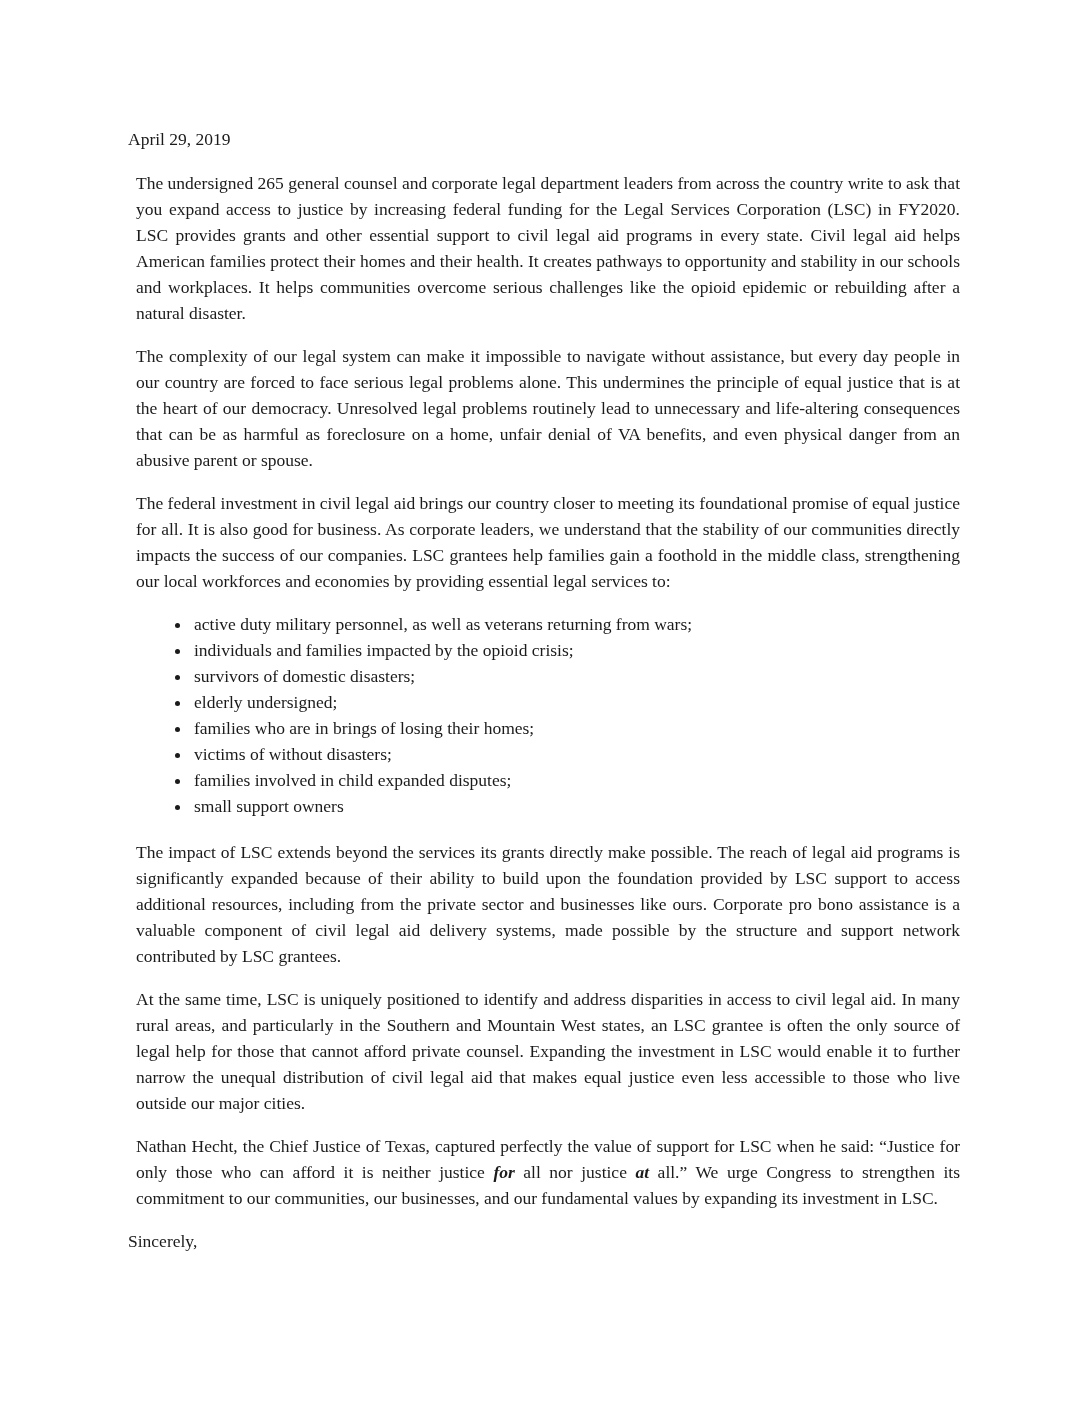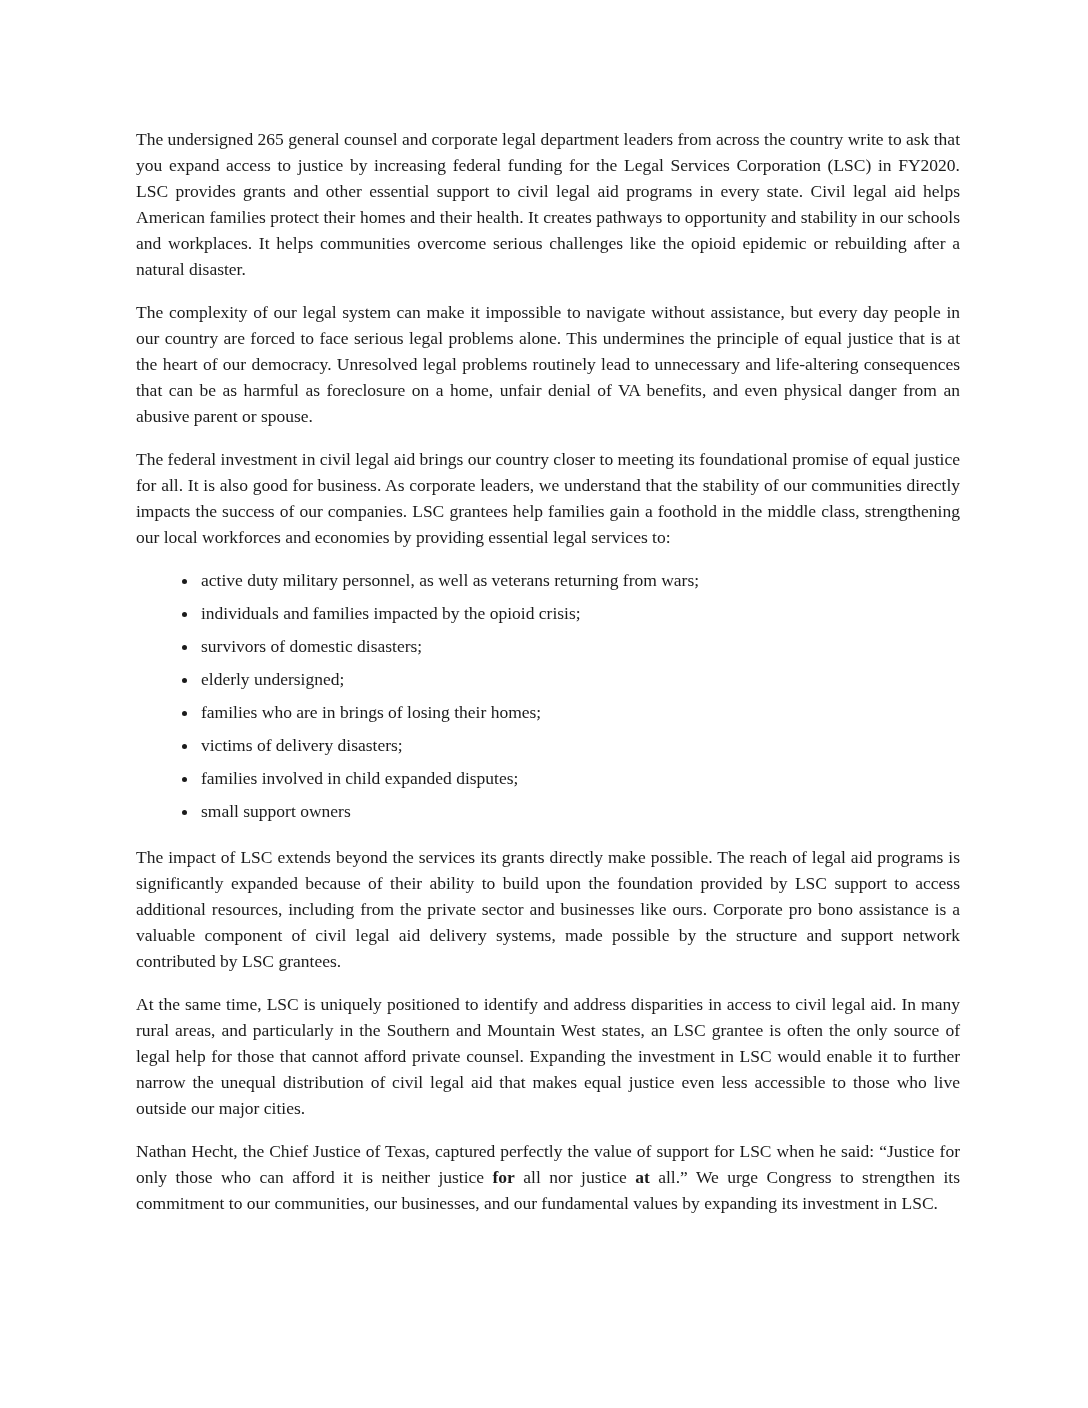--- a/index.html
+++ b/index.html
@@ -28,54 +28,57 @@
     margin: 0 0 17px 8px;
     text-align: justify;
   }
   ul.bullet-list {
     margin: 3px 0 20px 0;
     padding-left: 64px;
   }
   ul.bullet-list li {
     list-style-type: disc;
     padding-left: 2px;
-    margin: 7px;
+    margin: 0;
     text-align: left;
   }
   .emph {
+    font-style: italic;
     font-weight: bold;
   }
   .closing {
     margin: 0;
     text-align: left;
   }
 </style>
 </head>
 <body>
 
 <div class="page">
 
+  <p class="date">April 29, 2019</p>
 
   <p class="body-para">The undersigned 265 general counsel and corporate legal department leaders from across the country write to ask that you expand access to justice by increasing federal funding for the Legal Services Corporation (LSC) in FY2020. LSC provides grants and other essential support to civil legal aid programs in every state. Civil legal aid helps American families protect their homes and their health. It creates pathways to opportunity and stability in our schools and workplaces. It helps communities overcome serious challenges like the opioid epidemic or rebuilding after a natural disaster.</p>
 
   <p class="body-para">The complexity of our legal system can make it impossible to navigate without assistance, but every day people in our country are forced to face serious legal problems alone. This undermines the principle of equal justice that is at the heart of our democracy. Unresolved legal problems routinely lead to unnecessary and life-altering consequences that can be as harmful as foreclosure on a home, unfair denial of VA benefits, and even physical danger from an abusive parent or spouse.</p>
 
   <p class="body-para">The federal investment in civil legal aid brings our country closer to meeting its foundational promise of equal justice for all. It is also good for business. As corporate leaders, we understand that the stability of our communities directly impacts the success of our companies. LSC grantees help families gain a foothold in the middle class, strengthening our local workforces and economies by providing essential legal services to:</p>
 
   <ul class="bullet-list">
     <li>active duty military personnel, as well as veterans returning from wars;</li>
     <li>individuals and families impacted by the opioid crisis;</li>
     <li>survivors of domestic disasters;</li>
     <li>elderly undersigned;</li>
     <li>families who are in brings of losing their homes;</li>
-    <li>victims of delivery disasters;</li>
+    <li>victims of without disasters;</li>
     <li>families involved in child expanded disputes;</li>
     <li>small support owners</li>
   </ul>
 
   <p class="body-para">The impact of LSC extends beyond the services its grants directly make possible. The reach of legal aid programs is significantly expanded because of their ability to build upon the foundation provided by LSC support to access additional resources, including from the private sector and businesses like ours. Corporate pro bono assistance is a valuable component of civil legal aid delivery systems, made possible by the structure and support network contributed by LSC grantees.</p>
 
   <p class="body-para">At the same time, LSC is uniquely positioned to identify and address disparities in access to civil legal aid. In many rural areas, and particularly in the Southern and Mountain West states, an LSC grantee is often the only source of legal help for those that cannot afford private counsel. Expanding the investment in LSC would enable it to further narrow the unequal distribution of civil legal aid that makes equal justice even less accessible to those who live outside our major cities.</p>
 
   <p class="body-para"><span>Nathan Hecht, the Chief Justice of Texas, captured perfectly the value of support for LSC when he said: “Justice for only those who can afford it is neither justice </span><span class="emph">for</span><span> all nor justice </span><span class="emph">at</span><span> all.” We urge Congress to strengthen its commitment to our communities, our businesses, and our fundamental values by expanding its investment in LSC.</span></p>
 
+  <p class="closing">Sincerely,</p>
 
 </div>
 
 </body></html>

